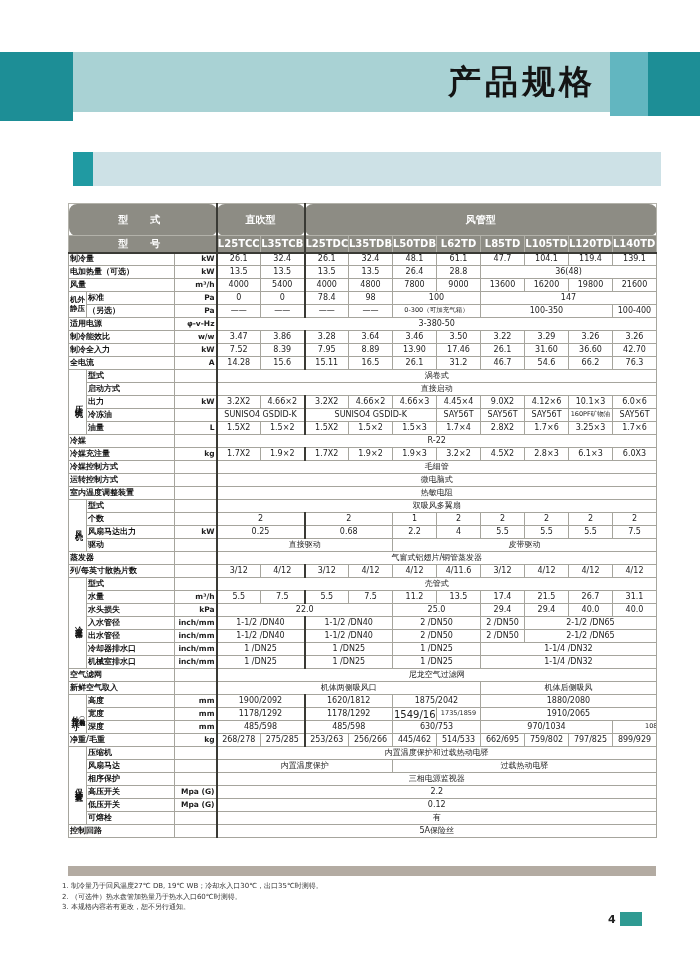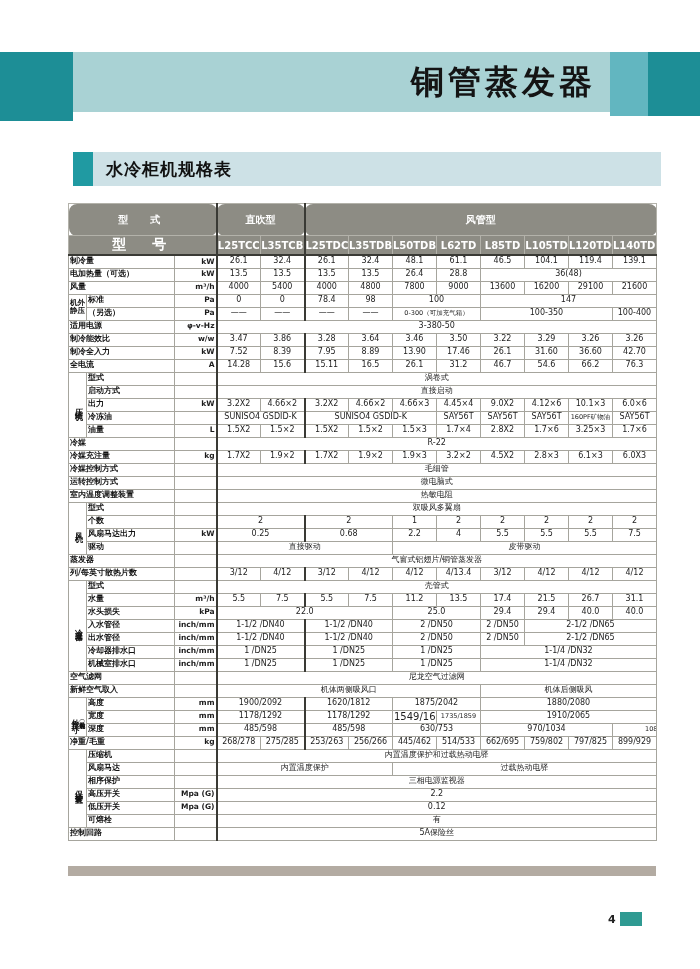--- a/index.html
+++ b/index.html
@@ -17,21 +17,21 @@
   
   .section-bar { position:absolute; left:73px; top:152px; width:588px; height:34px; background:#cde1e6; }
   .section-square { position:absolute; left:0; top:0; width:20px; height:34px; background:#209aa2; }
   .section-title { display:inline-block; margin-left:33px; line-height:34px; font-size:17px; font-weight:bold; color:#111; letter-spacing:1px; }
 
   
   table.spec-table { position:absolute; left:68px; top:203px; width:588px; border-collapse:collapse; table-layout:fixed; border:1px solid #6f6e66; }
   .spec-table th, .spec-table td { border:1px solid #a6a59d; overflow:hidden; color:#1c1c1c; }
   .spec-table thead th { background:#8d8c84; color:#fff; border:1px solid #b3b2aa; }
   .spec-table thead tr.type-row th { height:32px; font-size:10px;border-radius:8px; }
-  .spec-table thead tr.model-row th { height:17px; font-size:14px; }
+  .spec-table thead tr.model-row th { height:17px; font-size:10px; }
   .spec-table thead tr.model-row th.hmodel { font-size:10px; letter-spacing:0;margin-left:20px; }
   .hl { letter-spacing:6px; }
   .spec-table thead tr.model-row th { border-bottom:2px solid #3a3a35; }
   .thick-left { border-left:2px solid #3a3a35 !important; }
   .spec-table tbody td { height:13px; line-height:1.1; }
   td.glabel { background:#fff; text-align:center; vertical-align:middle; padding:0;margin-top:31px; }
   .vwrap { display:flex; justify-content:center; align-items:center; }
   .vtext { writing-mode:vertical-rl; text-orientation:upright; font-weight:bold; font-size:8px; letter-spacing:2px; color:#111; }
   .vtext.sub { font-size:6px; letter-spacing:0; }
   .stack div { font-weight:bold; font-size:7.5px; color:#111; text-align:center; }
@@ -51,29 +51,28 @@
   .page-num-box { display:inline-block; width:22px; height:14px; background:#2f9a92; }
 </style>
 </head>
 <body>
 
 <div class="page">
 
   <div class="top-band">
     <div class="band-left-block"></div>
     <div class="band-main">
-      <span class="page-title">铜管蒸发器</span>
+      <span class="page-title">产品规格</span>
     </div>
     <div class="band-mid-block"></div>
     <div class="band-right-block"></div>
   </div>
 
   <div class="section-bar">
     <span class="section-square"></span>
-    <span class="section-title">水冷柜机规格表</span>
   </div>
 
   <table class="spec-table">
     <colgroup>
       <col style="width:18px">
         <col style="width:88px">
         <col style="width:42px">
       <col style="width:44px">
         <col style="width:44px">
         <col style="width:44px">
@@ -108,21 +107,21 @@
     <tbody>
         <tr>
           <td class="slabel" colspan="2">制冷量</td>
           <td class="unit">kW</td>
           <td class="data thick-left" colspan="1">26.1</td>
           <td class="data" colspan="1">32.4</td>
           <td class="data thick-left" colspan="1">26.1</td>
           <td class="data" colspan="1">32.4</td>
           <td class="data" colspan="1">48.1</td>
           <td class="data" colspan="1">61.1</td>
-          <td class="data" colspan="1">46.5</td>
+          <td class="data" colspan="1">47.7</td>
           <td class="data" colspan="1">104.1</td>
           <td class="data" colspan="1">119.4</td>
           <td class="data" colspan="1">139.1</td>
         </tr>
         <tr>
           <td class="slabel" colspan="2">电加热量（可选）</td>
           <td class="unit">kW</td>
           <td class="data thick-left" colspan="1">13.5</td>
           <td class="data" colspan="1">13.5</td>
           <td class="data thick-left" colspan="1">13.5</td>
@@ -135,21 +134,21 @@
           <td class="slabel" colspan="2">风量</td>
           <td class="unit">m³/h</td>
           <td class="data thick-left" colspan="1">4000</td>
           <td class="data" colspan="1">5400</td>
           <td class="data thick-left" colspan="1">4000</td>
           <td class="data" colspan="1">4800</td>
           <td class="data" colspan="1">7800</td>
           <td class="data" colspan="1">9000</td>
           <td class="data" colspan="1">13600</td>
           <td class="data" colspan="1">16200</td>
-          <td class="data" colspan="1">29100</td>
+          <td class="data" colspan="1">19800</td>
           <td class="data" colspan="1">21600</td>
         </tr>
         <tr>
           <td class="glabel" rowspan="2">
             <div class="stack">
               <div>机外</div>
               <div>静压</div>
             </div>
           </td>
           <td class="slabel">标准</td>
@@ -353,21 +352,21 @@
           <td class="data thick-left" colspan="10">气窗式铝翅片/铜管蒸发器</td>
         </tr>
         <tr>
           <td class="slabel" colspan="2">列/每英寸散热片数</td>
           <td class="unit"></td>
           <td class="data thick-left" colspan="1">3/12</td>
           <td class="data" colspan="1">4/12</td>
           <td class="data thick-left" colspan="1">3/12</td>
           <td class="data" colspan="1">4/12</td>
           <td class="data" colspan="1">4/12</td>
-          <td class="data" colspan="1">4/13.4</td>
+          <td class="data" colspan="1">4/11.6</td>
           <td class="data" colspan="1">3/12</td>
           <td class="data" colspan="1">4/12</td>
           <td class="data" colspan="1">4/12</td>
           <td class="data" colspan="1">4/12</td>
         </tr>
         <tr>
           <td class="glabel" rowspan="7">
             <div class="vwrap">
               <span class="vtext">冷凝器</span>
             </div>
@@ -530,19 +529,24 @@
         <tr>
           <td class="slabel" colspan="2">控制回路</td>
           <td class="unit"></td>
           <td class="data thick-left" colspan="10">5A保险丝</td>
         </tr>
       </tbody>
   </table>
 
   <div class="bottom-bar"></div>
 
+  <div class="footnotes">
+    <div>1. 制冷量乃于回风温度27℃ DB, 19℃ WB；冷却水入口30℃，出口35℃时测得。</div>
+    <div>2. （可选件）热水盘管加热量乃于热水入口60℃时测得。</div>
+    <div>3. 本规格内容若有更改，恕不另行通知。</div>
+  </div>
 
   <div class="page-num-wrap">
     <span class="page-num">4</span>
     <span class="page-num-box"></span>
   </div>
 
 </div>
 
 </body></html>

